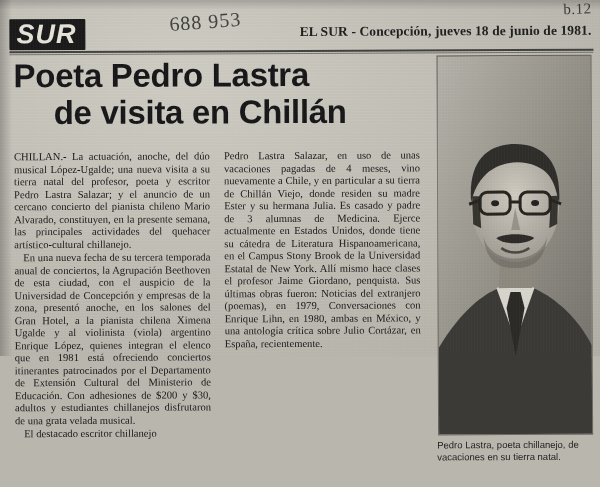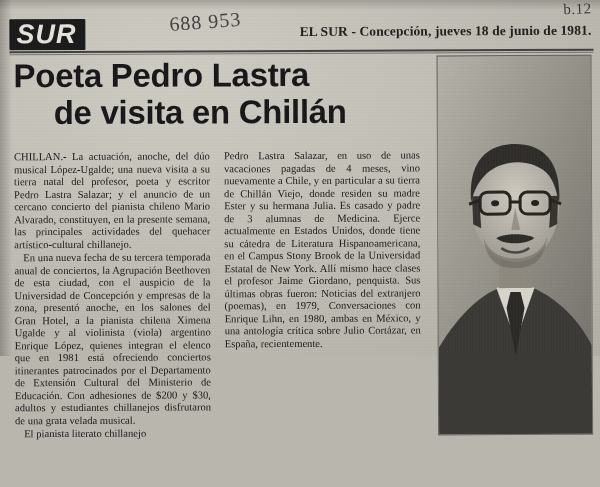--- a/index.html
+++ b/index.html
@@ -252,26 +252,27 @@
         <path d="M 58 182 C 66 177 88 177 96 182 C 88 189 66 189 58 182 Z" fill="#2d2c29"></path>
 
         <path d="M 63 192 C 71 198 83 198 91 192" stroke="#4a4842" stroke-width="2.5" fill="none"></path>
 
         <path d="M 45 180 C 52 210 102 210 109 180 C 106 206 94 212 77 212 C 60 212 48 206 45 180 Z" fill="#5f5c55" opacity="0.45"></path>
 
         <rect x="0" y="0" width="153" height="378" fill="none"></rect>
       </svg>
     </div>
 
+    <div class="caption">Pedro Lastra, poeta chillanejo, de vacaciones en su tierra natal.</div>
 
     <div class="cols">
       <div class="col">
         <p class="first lead">CHILLAN.- La actuación, anoche, del dúo musical López-Ugalde; una nueva visita a su tierra natal del profesor, poeta y escritor Pedro Lastra Salazar; y el anuncio de un cercano concierto del pianista chileno Mario Alvarado, constituyen, en la presente semana, las principales actividades del quehacer artístico-cultural chillanejo.</p>
         <p>En una nueva fecha de su tercera temporada anual de conciertos, la Agrupación Beethoven de esta ciudad, con el auspicio de la Universidad de Concepción y empresas de la zona, presentó anoche, en los salones del Gran Hotel, a la pianista chilena Ximena Ugalde y al violinista (viola) argentino Enrique López, quienes integran el elenco que en 1981 está ofreciendo conciertos itinerantes patrocinados por el Departamento de Extensión Cultural del Ministerio de Educación. Con adhesiones de $200 y $30, adultos y estudiantes chillanejos disfrutaron de una grata velada musical.</p>
-        <p>El pianista literato chillanejo</p>
+        <p>El destacado escritor chillanejo</p>
       </div>
       <div class="col">
         <p class="first">Pedro Lastra Salazar, en uso de unas vacaciones pagadas de 4 meses, vino nuevamente a Chile, y en particular a su tierra de Chillán Viejo, donde residen su madre Ester y su hermana Julia. Es casado y padre de 3 alumnas de Medicina. Ejerce actualmente en Estados Unidos, donde tiene su cátedra de Literatura Hispanoamericana, en el Campus Stony Brook de la Universidad Estatal de New York. Allí mismo hace clases el profesor Jaime Giordano, penquista. Sus últimas obras fueron: Noticias del extranjero (poemas), en 1979, Conversaciones con Enrique Lihn, en 1980, ambas en México, y una antología crítica sobre Julio Cortázar, en España, recientemente.</p>
       </div>
     </div>
 
   </div>
   <div class="grain"></div>
   <div class="shadowleft"></div>
   <div class="shadowtop"></div>

